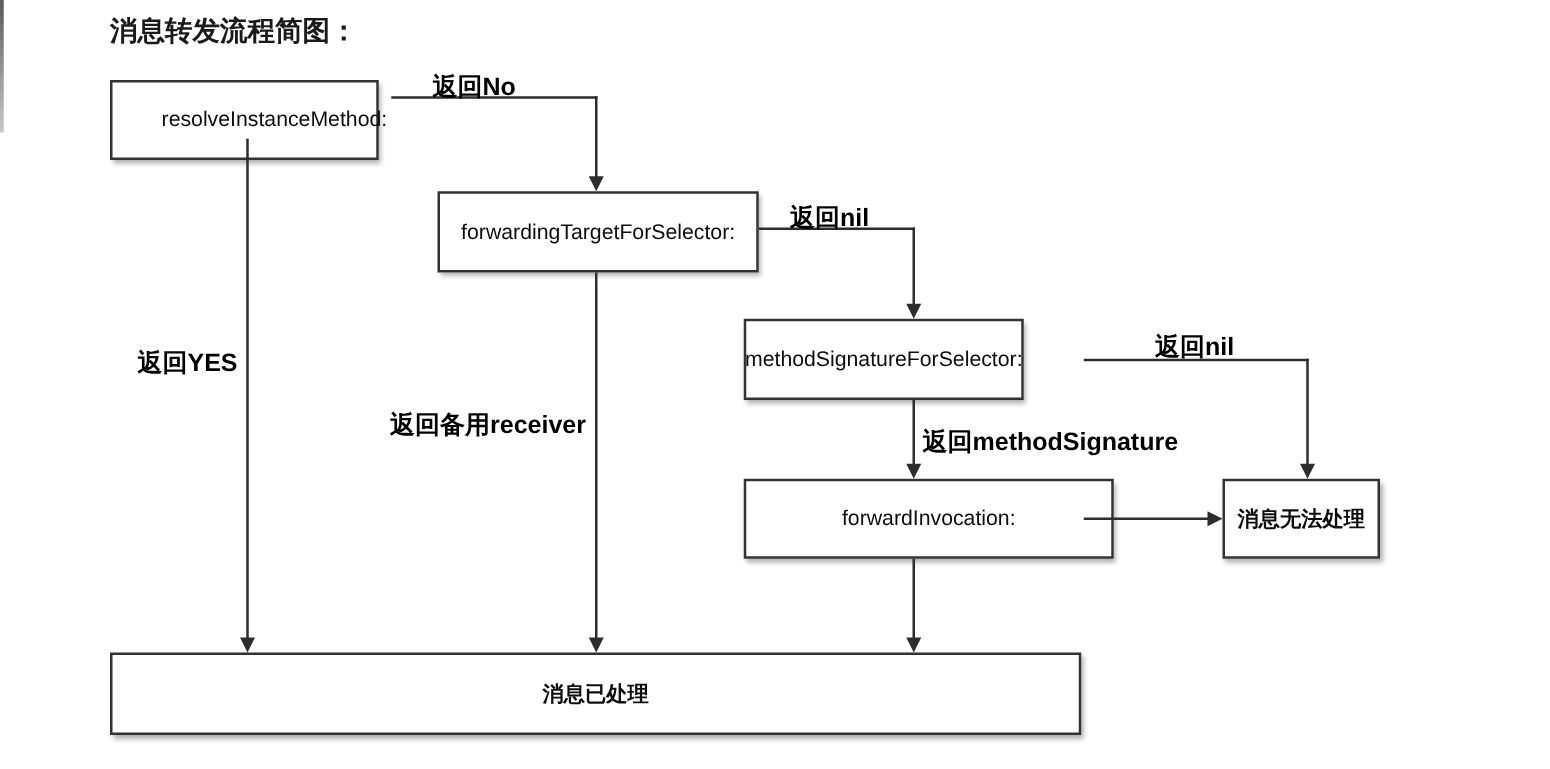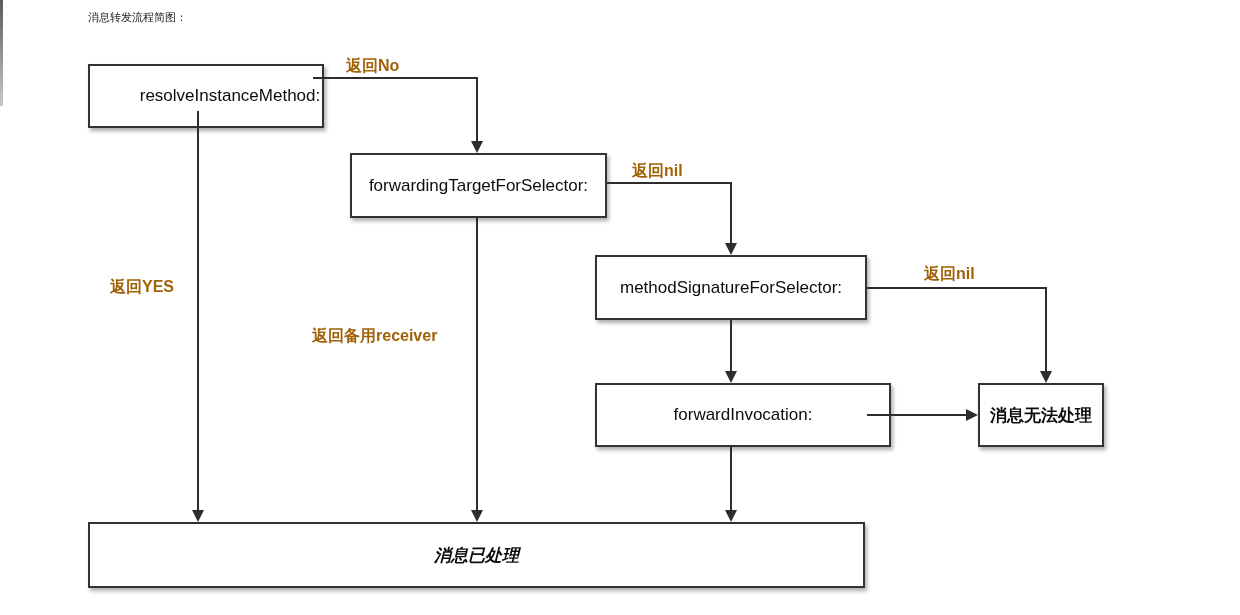--- a/index.html
+++ b/index.html
@@ -12,22 +12,22 @@
     font-family: "Liberation Sans", "DejaVu Sans", sans-serif;
   }
   .canvas {
     position: relative;
     width: 1240px;
     height: 615px;
     background: #ffffff;
   }
   .title {
     position: absolute;
-    font-size: 11px;
-    font-weight: normal;
+    font-size: 22px;
+    font-weight: bold;
     color: #1a1a1a;
     white-space: nowrap;
   }
   .node {
     position: absolute;
     box-sizing: border-box;
     background: #ffffff;
     border: 2px solid #333333;
     box-shadow: 2px 3px 4px rgba(0,0,0,0.32);
     display: flex;
@@ -51,53 +51,53 @@
   }
   .arrow-right {
     position: absolute;
     width: 0; height: 0;
     border-top: 6px solid transparent;
     border-bottom: 6px solid transparent;
     border-left: 12px solid #2d2d2d;
   }
   .edge-label {
     position: absolute;
-    font-size: 16px;
+    font-size: 20px;
     font-weight: bold;
-    color: #a16207;
+    color: #000000;
     white-space: nowrap;
   }
   .edge-label.right-align { text-align: left; }
   .edge-artifact {
     position: absolute;
     left: 0; top: 0;
     width: 3px; height: 106px;
     background: linear-gradient(to bottom, #5a5a5a, #c9c9c9);
   }
 </style>
 </head>
 <body>
 
 <div class="canvas">
 
   <div class="edge-artifact"></div>
 
   <div class="title" style="left:88px; top:10px;">消息转发流程简图：</div>
 
-  <div class="node" style="left:88px; top:64px; width:236px; height:64px;padding-left:48px;">resolveInstanceMethod:</div>
+  <div class="node" style="left:88px; top:64px; width:215px; height:64px;padding-left:48px;">resolveInstanceMethod:</div>
 
   <div class="node" style="left:350px; top:153px; width:257px; height:65px;text-align:center;">forwardingTargetForSelector:</div>
 
-  <div class="node" style="left:595px; top:255px; width:272px; height:65px;">methodSignatureForSelector:</div>
+  <div class="node" style="left:595px; top:255px; width:224px; height:65px;">methodSignatureForSelector:</div>
 
   <div class="node" style="left:595px; top:383px; width:296px; height:64px;">forwardInvocation:</div>
 
   <div class="node cjk" style="left:978px; top:383px; width:126px; height:64px;">消息无法处理</div>
 
-  <div class="node cjk" style="left:88px; top:522px; width:777px; height:66px;font-style:italic;">消息已处理</div>
+  <div class="node cjk" style="left:88px; top:522px; width:777px; height:66px;">消息已处理</div>
 
   <div class="line" style="left:313px; top:77px; width:165px; height:2px;"></div>
   <div class="line" style="left:476px; top:77px; width:2px; height:66px;"></div>
   <div class="arrow-down" style="left:471px; top:141px;"></div>
   <div class="edge-label" style="left:346px; top:56px;">返回No</div>
 
   <div class="line" style="left:197px; top:111px; width:2px; height:401px;"></div>
   <div class="arrow-down" style="left:192px; top:510px;"></div>
   <div class="edge-label right-align" style="left:110px; top:277px; width:84px;">返回YES</div>
 
@@ -110,20 +110,21 @@
   <div class="arrow-down" style="left:471px; top:510px;"></div>
   <div class="edge-label right-align" style="left:312px; top:326px; width:160px;">返回备用receiver</div>
 
   <div class="line" style="left:867px; top:287px; width:180px; height:2px;"></div>
   <div class="line" style="left:1045px; top:287px; width:2px; height:86px;"></div>
   <div class="arrow-down" style="left:1040px; top:371px;"></div>
   <div class="edge-label" style="left:924px; top:264px;">返回nil</div>
 
   <div class="line" style="left:730px; top:320px; width:2px; height:53px;"></div>
   <div class="arrow-down" style="left:725px; top:371px;"></div>
+  <div class="edge-label" style="left:738px; top:340px;">返回methodSignature</div>
 
   <div class="line" style="left:867px; top:414px; width:100px; height:2px;"></div>
   <div class="arrow-right" style="left:966px; top:409px;"></div>
 
   <div class="line" style="left:730px; top:447px; width:2px; height:65px;"></div>
   <div class="arrow-down" style="left:725px; top:510px;"></div>
 
 </div>
 
 </body></html>

